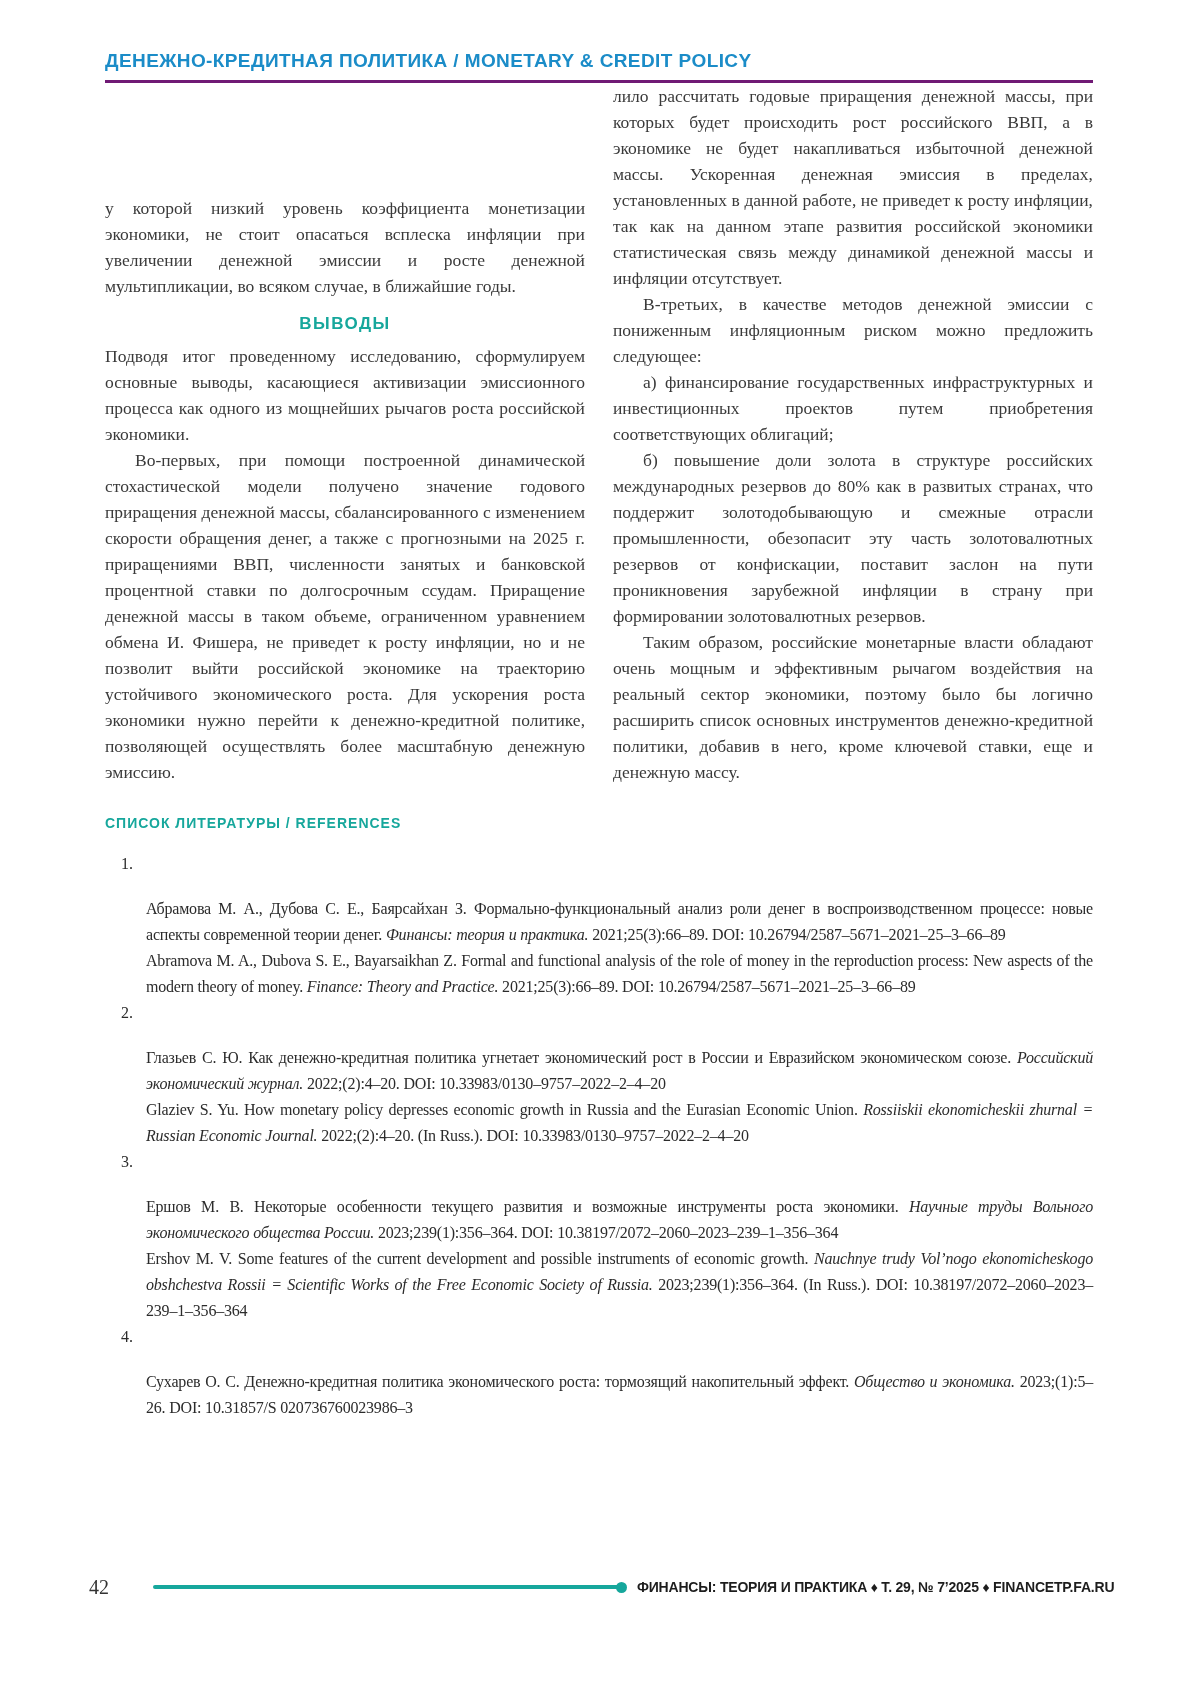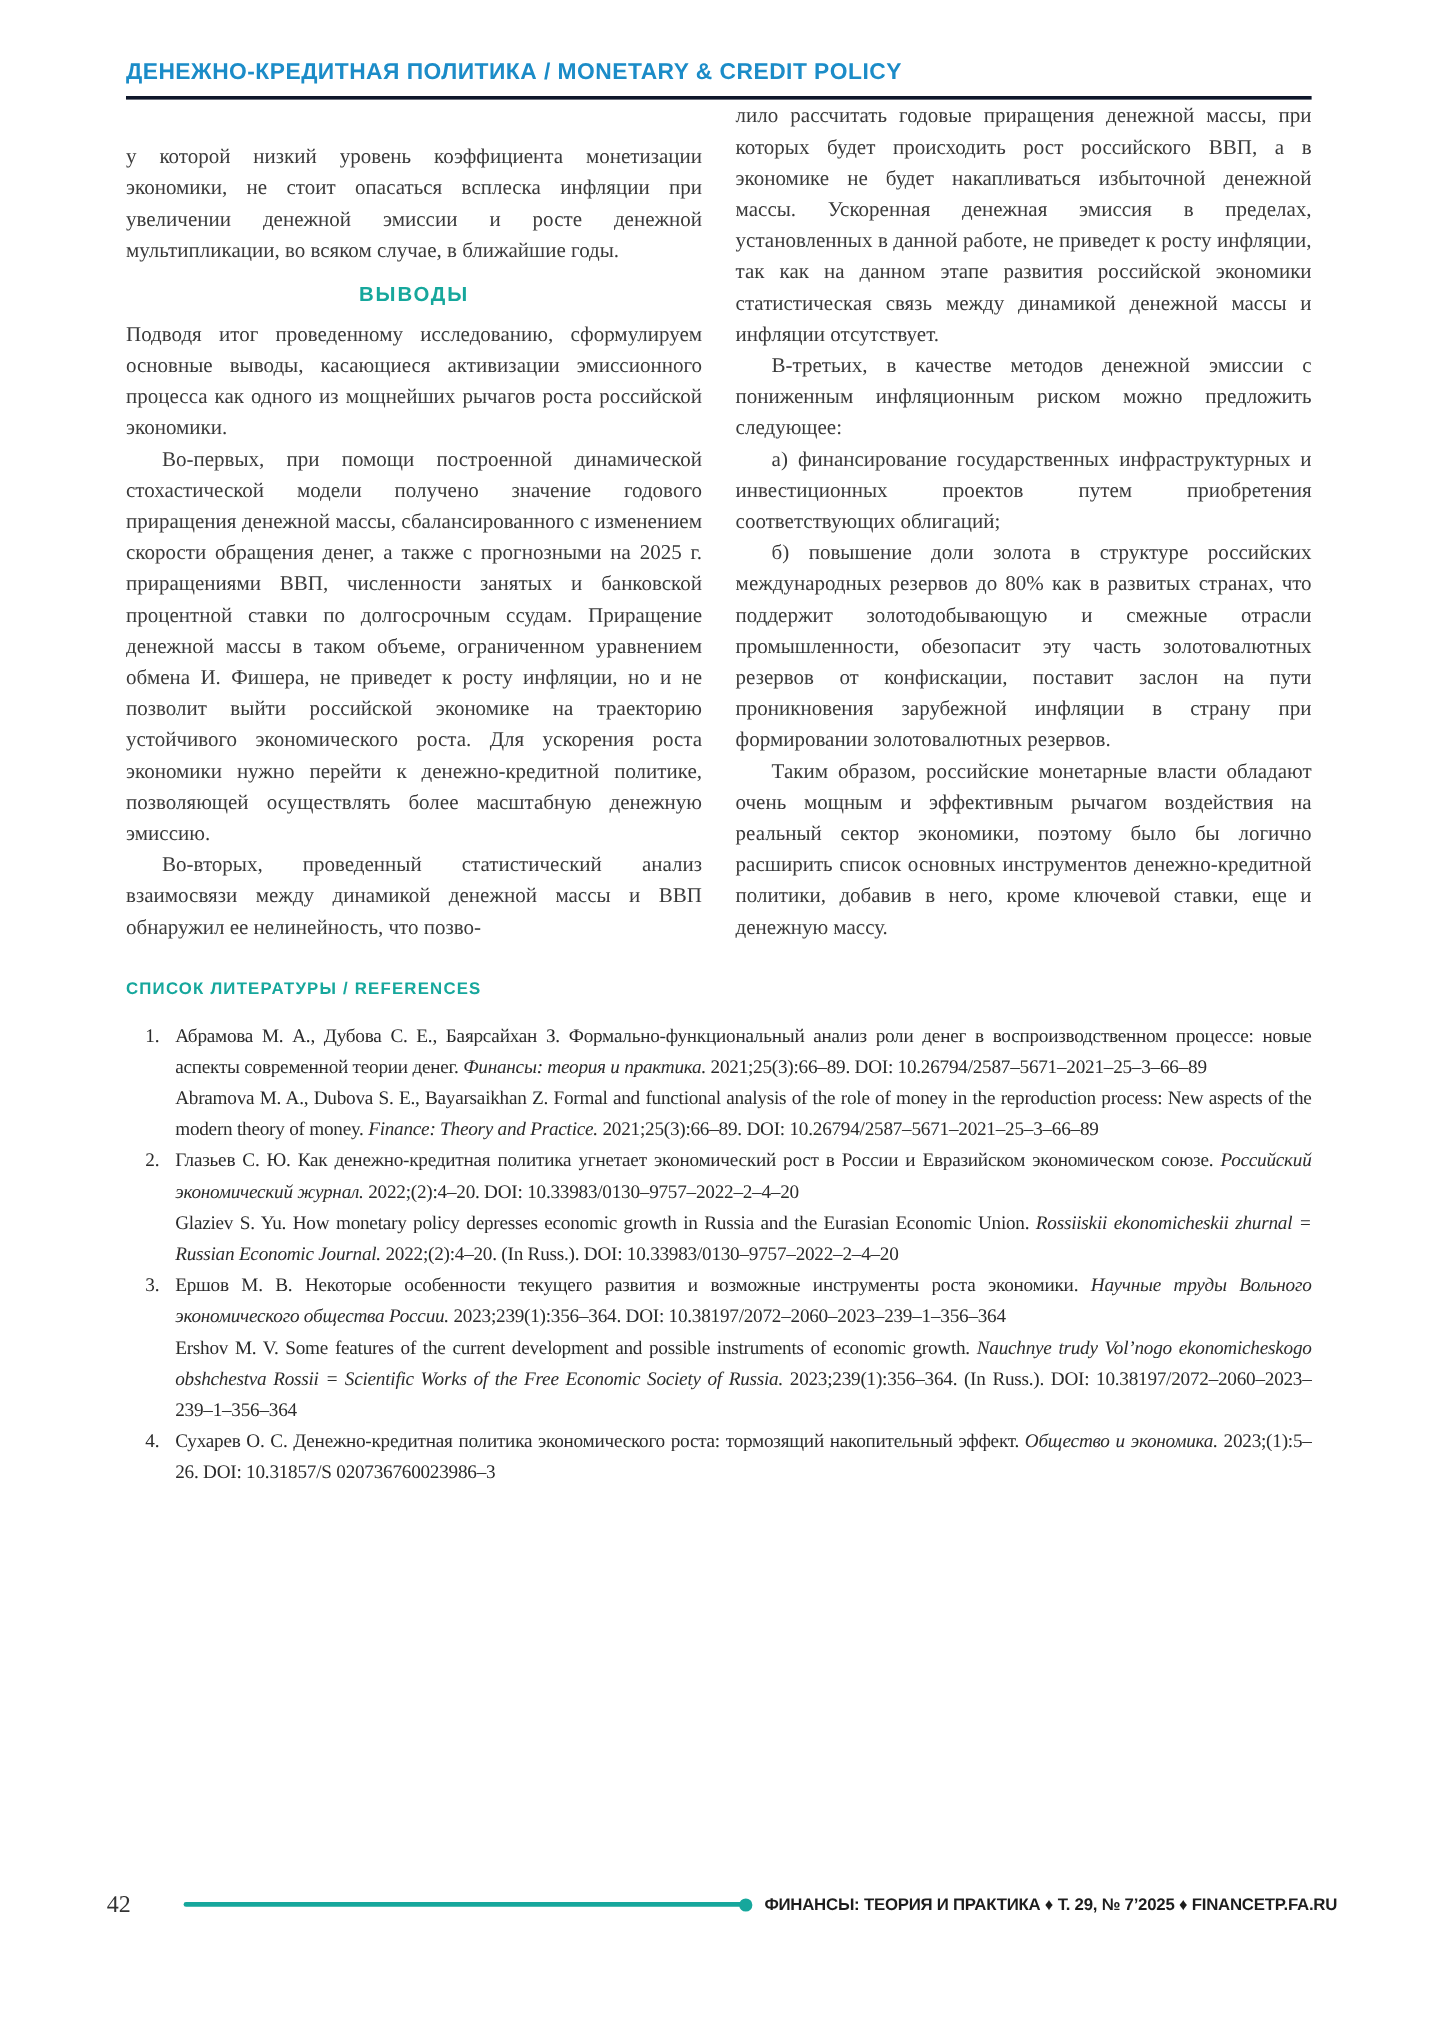--- a/index.html
+++ b/index.html
@@ -18,21 +18,21 @@
   
   .running-head {
     font-family: "Liberation Sans", "DejaVu Sans", sans-serif;
     font-stretch: condensed;
     font-weight: bold;
     font-size: 19px;
     line-height: 22px;
     letter-spacing: 0.4px;
     color: #1b8cc8;
     padding-bottom: 8px;
-    border-bottom: 3px solid #0f172a;
+    border-bottom: 3px solid #701a75;
   }
   
   .columns {
     display: flex;
     gap: 28px;
     align-items: flex-end;
   }
   .col { flex: 1 1 0; }
   .para {
     font-size: 17.5px;
@@ -67,21 +67,21 @@
   .ref-list { margin-top: 2px; }
   .ref-item { display: flex; }
   .ref-num {
     flex: 0 0 28px;
     text-align: right;
     margin-right: 13px;
     font-size: 16px;
     line-height: 26px;
     color: #2b2b2b;
   }
-  .ref-body { flex: 1 1 auto; }
+  .ref-body { flex: 1 1 auto; margin-top: 45px; }
   .ref-entry {
     font-size: 16px;
     line-height: 26px;
     text-align: justify;
     letter-spacing: -0.2px;
     color: #2b2b2b;
     font-stretch: condensed;
   }
   
   .footer {
@@ -135,21 +135,20 @@
 
   <header class="running-head">ДЕНЕЖНО-КРЕДИТНАЯ ПОЛИТИКА / MONETARY &amp; CREDIT POLICY</header>
 
   <section class="columns">
 
     <div class="col">
       <p class="para">у которой низкий уровень коэффициента монетизации экономики, не стоит опасаться всплеска инфляции при увеличении денежной эмиссии и росте денежной мультипликации, во всяком случае, в ближайшие годы.</p>
       <h2 class="sec-heading">ВЫВОДЫ</h2>
       <p class="para">Подводя итог проведенному исследованию, сформулируем основные выводы, касающиеся активизации эмиссионного процесса как одного из мощнейших рычагов роста российской экономики.</p>
       <p class="para indent">Во-первых, при помощи построенной динамической стохастической модели получено значение годового приращения денежной массы, сбалансированного с изменением скорости обращения денег, а также с прогнозными на 2025 г. приращениями ВВП, численности занятых и банковской процентной ставки по долгосрочным ссудам. Приращение денежной массы в таком объеме, ограниченном уравнением обмена И. Фишера, не приведет к росту инфляции, но и не позволит выйти российской экономике на траекторию устойчивого экономического роста. Для ускорения роста экономики нужно перейти к денежно-кредитной политике, позволяющей осуществлять более масштабную денежную эмиссию.</p>
-      <p class="para indent">Во-вторых, проведенный статистический анализ взаимосвязи между динамикой денежной массы и ВВП обнаружил ее нелинейность, что позво-</p>
     </div>
 
     <div class="col">
       <p class="para">лило рассчитать годовые приращения денежной массы, при которых будет происходить рост российского ВВП, а в экономике не будет накапливаться избыточной денежной массы. Ускоренная денежная эмиссия в пределах, установленных в данной работе, не приведет к росту инфляции, так как на данном этапе развития российской экономики статистическая связь между динамикой денежной массы и инфляции отсутствует.</p>
       <p class="para indent">В-третьих, в качестве методов денежной эмиссии с пониженным инфляционным риском можно предложить следующее:</p>
       <p class="para indent">а) финансирование государственных инфраструктурных и инвестиционных проектов путем приобретения соответствующих облигаций;</p>
       <p class="para indent">б) повышение доли золота в структуре российских международных резервов до 80% как в развитых странах, что поддержит золотодобывающую и смежные отрасли промышленности, обезопасит эту часть золотовалютных резервов от конфискации, поставит заслон на пути проникновения зарубежной инфляции в страну при формировании золотовалютных резервов.</p>
       <p class="para indent">Таким образом, российские монетарные власти обладают очень мощным и эффективным рычагом воздействия на реальный сектор экономики, поэтому было бы логично расширить список основных инструментов денежно-кредитной политики, добавив в него, кроме ключевой ставки, еще и денежную массу.</p>
     </div>
 

